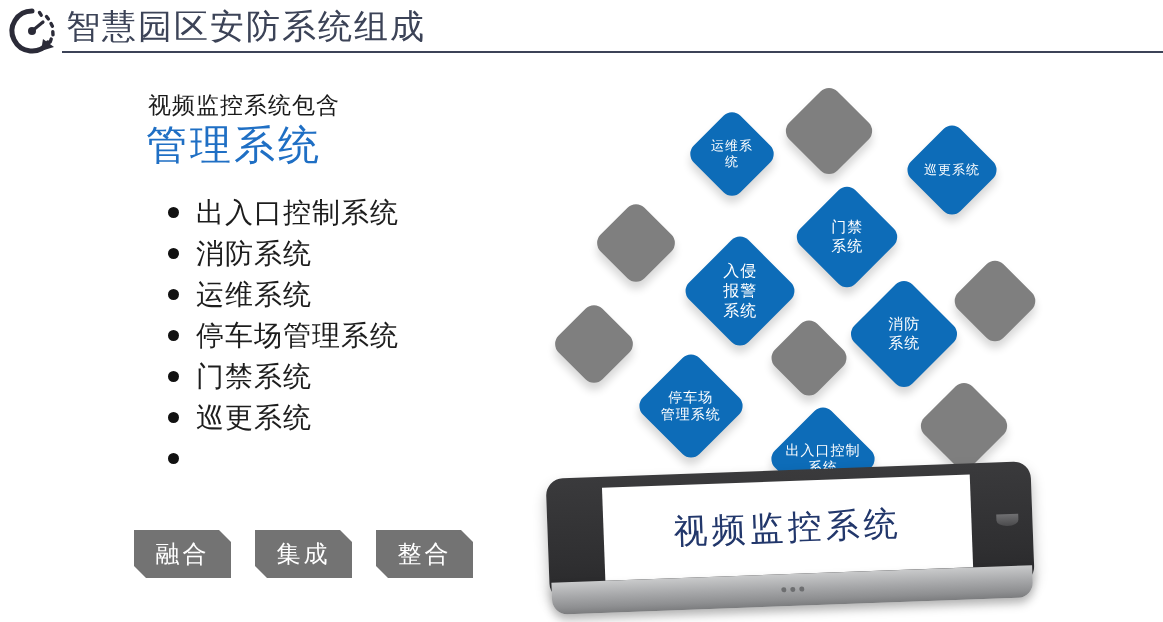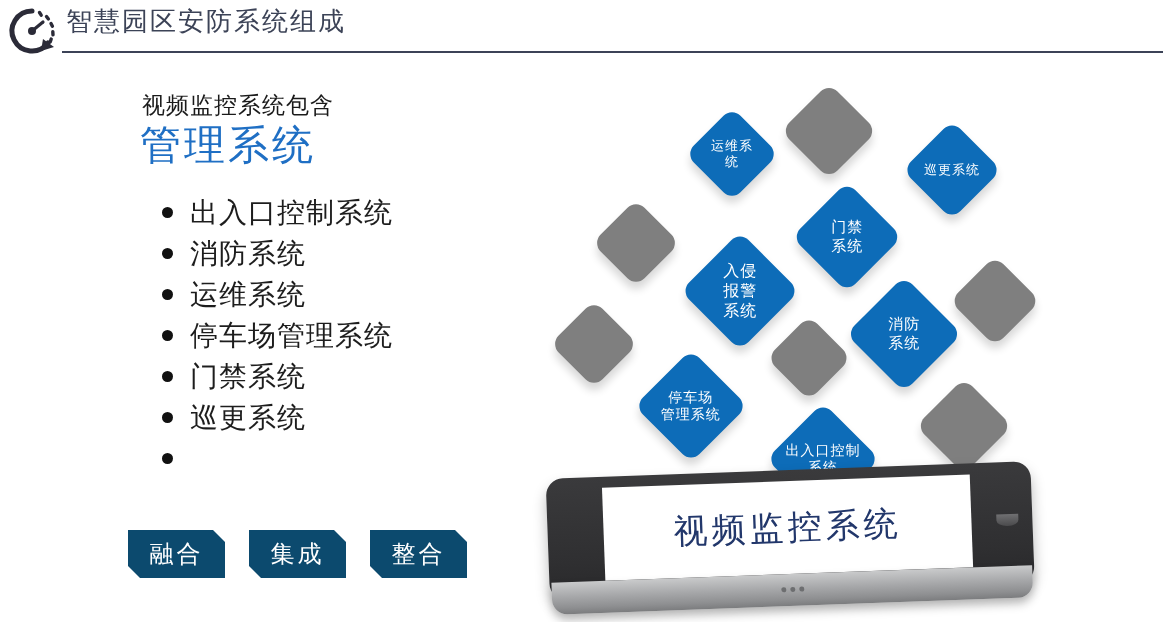--- a/index.html
+++ b/index.html
@@ -8,30 +8,30 @@
     width:1163px; height:622px; position:relative; overflow:hidden;
     font-family:"Liberation Sans", sans-serif; color:#2b2b38;
   }
 
   
   .header{ position:absolute; left:0; top:0; width:1163px; height:62px; }
   .header-icon{ position:absolute; left:4px; top:3px; width:56px; height:56px; }
   .header-title{
     position:absolute; left:66px; top:4px;
     font-family:"Liberation Serif", serif;
-    font-size:26px; font-weight:400; letter-spacing:2px;
+    font-size:34px; font-weight:400; letter-spacing:2px;
     color:#3c4357; white-space:nowrap;
   }
   .header-rule{
     position:absolute; left:62px; top:51px; width:1101px; height:2px;
     background:#3c4357;
   }
 
   
-  .left-panel{ position:absolute; left:120px; top:82px; width:400px; height:520px;text-align:right; }
+  .left-panel{ position:absolute; left:126px; top:82px; width:400px; height:520px;text-align:right; }
 
   .sub-title{
     position:absolute; left:22px; top:8px;
     font-family:"Liberation Serif", serif;
     font-size:23px; color:#1a1a1a; letter-spacing:1px; white-space:nowrap;
   }
   .big-title{
     position:absolute; left:20px; top:36px;
     font-family:"Liberation Serif", serif;
     font-size:41px; color:#1f6fc4; letter-spacing:3px;
@@ -47,21 +47,21 @@
     background:#111111; flex:0 0 11px; margin-right:17px;
   }
   .bullet-label{
     font-family:"Liberation Serif", serif;
     font-size:28px; color:#1d1d1d; letter-spacing:1px; white-space:nowrap;
   }
 
   
   .chip-row{ position:absolute; left:8px; top:448px; display:flex; gap:24px; }
   .chip{
-    width:97px; height:48px; background:#0c4a6e; color:#ffffff;
+    width:97px; height:48px; background:#737373; color:#ffffff;
     display:flex; align-items:center; justify-content:center;
     font-family:"Liberation Serif", serif; font-size:24px; letter-spacing:3px;
     clip-path:polygon(0 0, calc(100% - 12px) 0, 100% 12px, 100% 100%, 12px 100%, 0 calc(100% - 12px));
   }
 
   
   .diagram{ position:absolute; left:550px; top:85px; width:613px; height:395px; }
   .dia{
     position:absolute;
     transform:translate(-50%,-50%) rotate(45deg);

